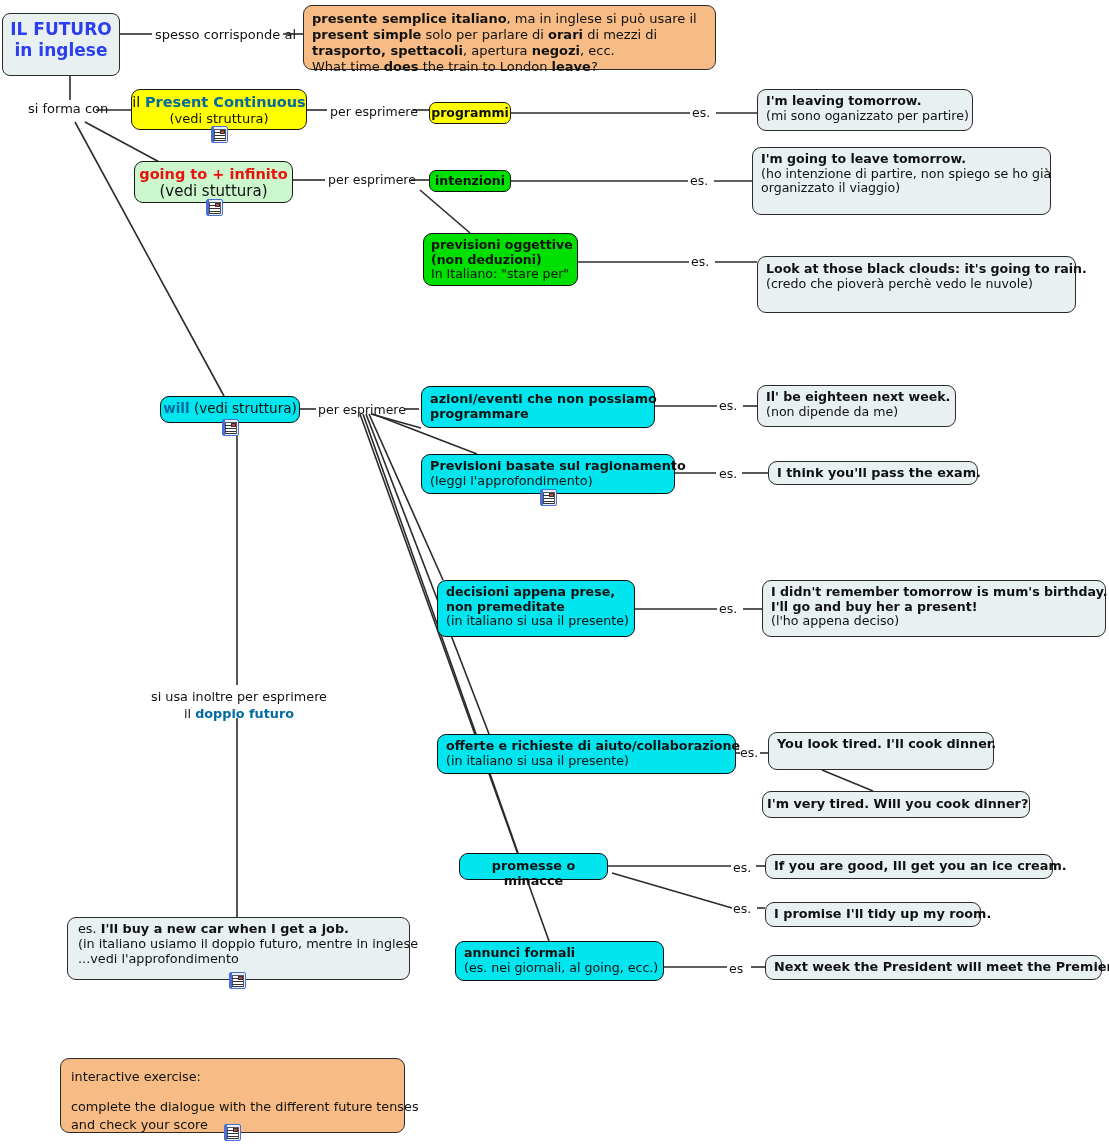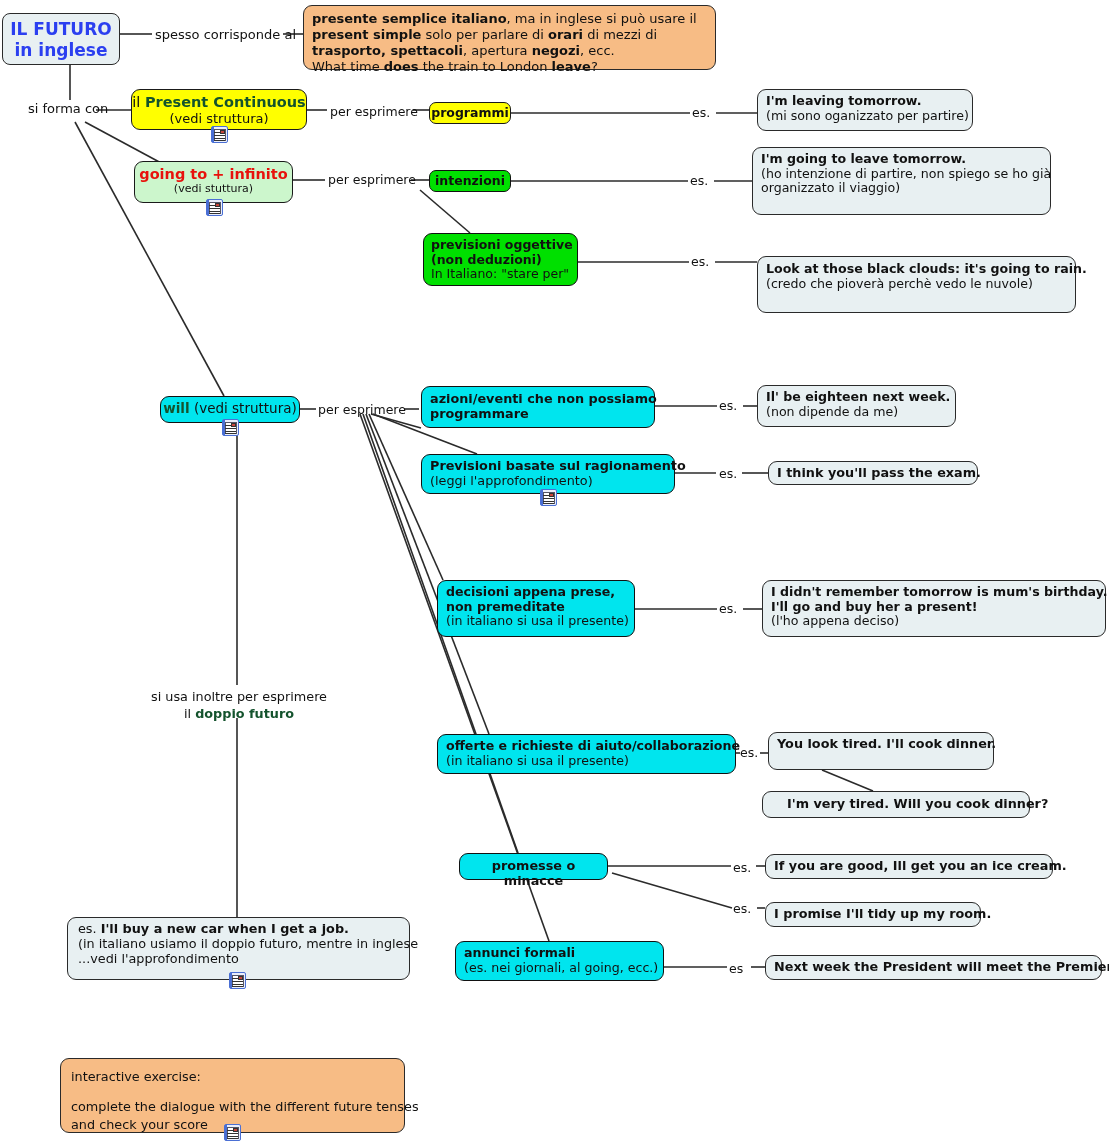--- a/index.html
+++ b/index.html
@@ -18,38 +18,38 @@
   .yellow {background:#ffff00;border-color:#1a1a1a;}
   .green  {background:#ccf6cc;border-color:#1a1a1a;}
   .greenhl{background:#00e000;border-color:#111;}
   .cyan   {background:#00e5ee;border-color:#111;}
 
   
   .cap{position:absolute;color:#111;font-size:13px;white-space:nowrap;}
   .cap.ctr{text-align:center;}
 
   .b{font-weight:bold;}
-  .red{color:#14532d;}
-
-  
-  #n-title{left:2px;top:13px;width:118px;height:52px;padding:5px 6px 0 6px;text-align:center;
+  .red{color:#0369a1;}
+
+  
+  #n-title{left:2px;top:13px;width:118px;height:63px;padding:5px 6px 0 6px;text-align:center;
            font-size:17px;font-weight:bold;color:#2b3ff0;border-radius:8px;}
   #n-title .l1,#n-title .l2{line-height:1.25;}
 
   #n-orange{left:303px;top:5px;width:413px;height:65px;padding:5px 8px;font-size:13px;
             line-height:1.24;}
   #n-orange span{white-space:normal;}
 
   #n-pc{left:131px;top:89px;width:176px;height:41px;padding:4px 0 0 0;text-align:center;font-size:14px;}
   #n-pc .l1{font-size:14.5px;}
   #n-pc .l2{font-size:13px;}
 
   #n-goingto{left:134px;top:161px;width:159px;height:42px;padding:4px 0 0 0;text-align:center;font-size:14px;}
   #n-goingto .l1{font-weight:bold;color:#e8120c;font-size:14.5px;}
-  #n-goingto .l2{font-size:11px;}
+  #n-goingto .l2{font-size:15px;}
 
   #n-programmi{left:429px;top:102px;width:82px;height:22px;padding:3px 0 0 0;text-align:center;
                font-size:12.5px;font-weight:bold;border-radius:7px;}
   #n-intenzioni{left:429px;top:170px;width:82px;height:22px;padding:3px 0 0 0;text-align:center;
                font-size:12.5px;font-weight:bold;border-radius:7px;}
 
   #n-previsioni{left:423px;top:233px;width:155px;height:53px;padding:4px 7px;font-size:12.5px;}
   #n-previsioni .l1,#n-previsioni .l2{font-weight:bold;}
   #n-previsioni .l3{font-weight:normal;font-size:12.5px;}
 
@@ -75,21 +75,21 @@
   #e-goingto .l2,#e-goingto .l3{white-space:nowrap;}
   #e-prev{left:757px;top:256px;width:319px;height:57px;padding:5px 8px;font-size:12.6px;}
   #e-prev .l1{font-weight:bold;text-align:center;}
 
   #e-azioni{left:757px;top:385px;width:199px;height:42px;padding:4px 8px;font-size:12.6px;}
   #e-azioni .l1{font-weight:bold;}
   #e-prev2{left:768px;top:461px;width:210px;height:24px;padding:4px 8px;font-size:12.8px;font-weight:bold;}
   #e-decisioni{left:762px;top:580px;width:344px;height:57px;padding:4px 8px;font-size:12.6px;}
   #e-decisioni .l1,#e-decisioni .l2{font-weight:bold;}
   #e-offerte1{left:768px;top:732px;width:226px;height:38px;padding:4px 8px;font-size:12.8px;font-weight:bold;}
-  #e-offerte2{left:762px;top:791px;width:268px;height:27px;padding:5px 24px;font-size:12.8px;font-weight:bold;}
+  #e-offerte2{left:762px;top:791px;width:268px;height:27px;padding:5px 4px;font-size:12.8px;font-weight:bold;}
   #e-prom1{left:765px;top:854px;width:288px;height:25px;padding:4px 8px;font-size:12.8px;font-weight:bold;}
   #e-prom2{left:765px;top:902px;width:216px;height:25px;padding:4px 8px;font-size:12.8px;font-weight:bold;}
   #e-annunci{left:765px;top:955px;width:337px;height:25px;padding:4px 8px;font-size:12.8px;font-weight:bold;}
 
   #n-doppio{left:67px;top:917px;width:343px;height:63px;padding:4px 10px;font-size:12.8px;}
   #n-doppio .l1 .b{font-weight:bold;}
   #n-doppio .l2,#n-doppio .l3{font-weight:normal;}
 
   #n-exercise{left:60px;top:1058px;width:345px;height:75px;padding:9px 10px;font-size:12.8px;line-height:1.35;}
 

